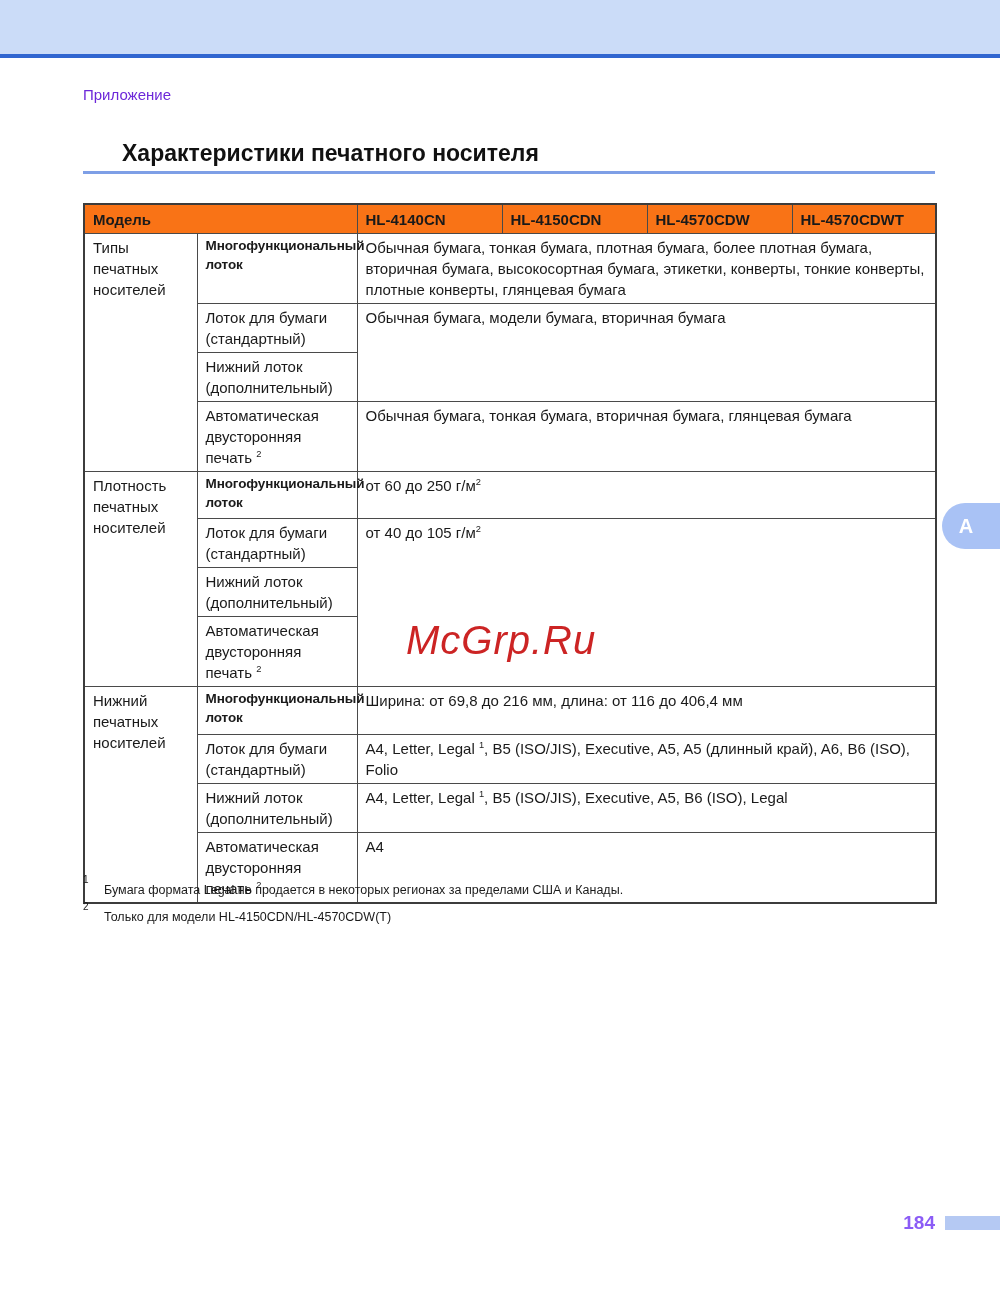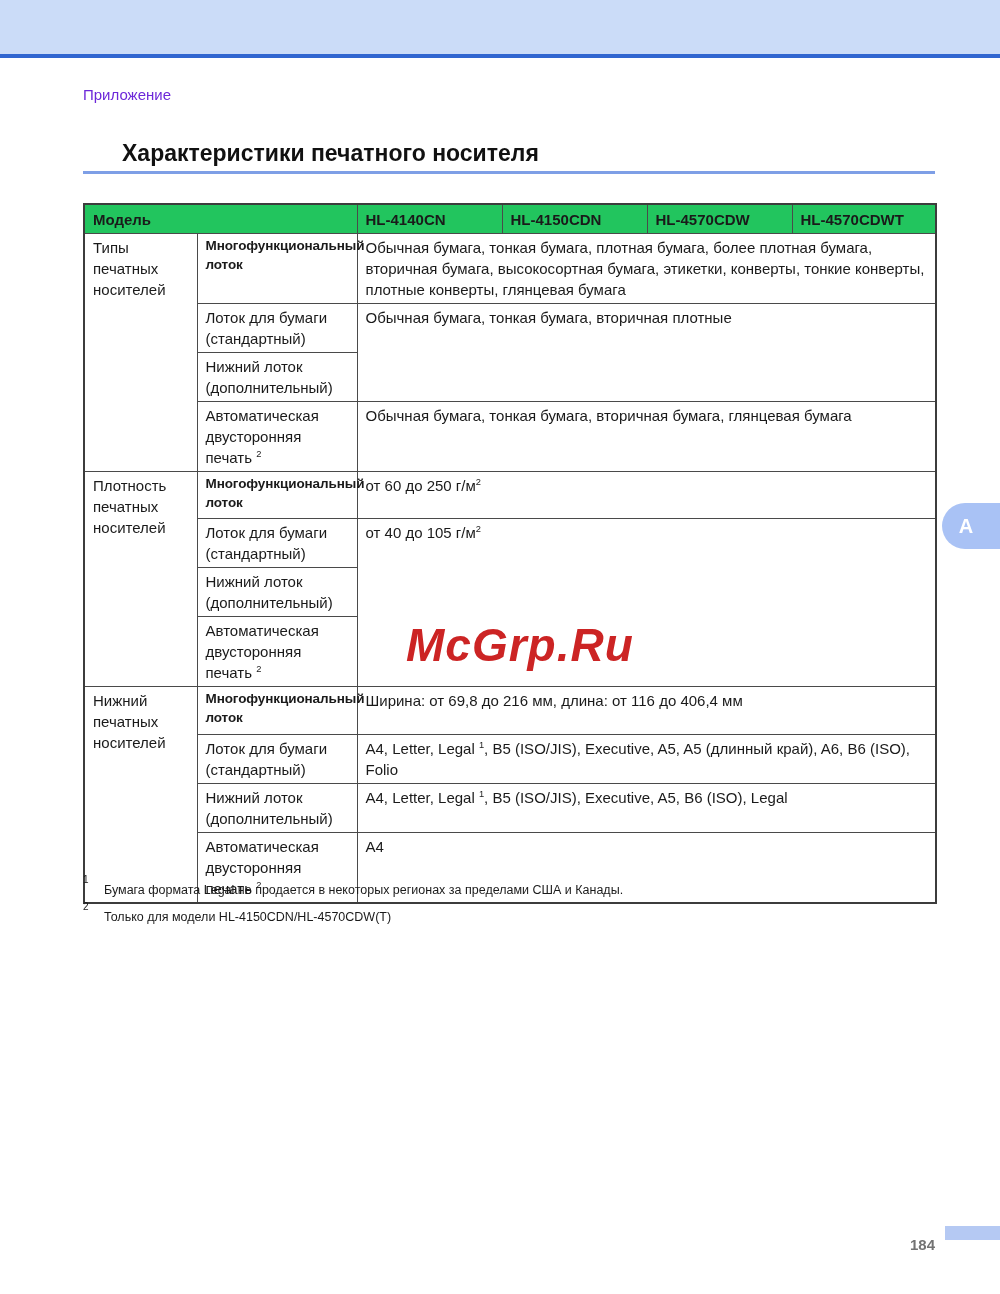--- a/index.html
+++ b/index.html
@@ -38,35 +38,35 @@
     font-size: 15px;
   }
   .spec-table th, .spec-table td {
     border: 1px solid #4a4a4a;
     vertical-align: top;
     text-align: left;
     padding: 3px 8px;
     line-height: 1.4;
   }
   .spec-table thead th {
-    background: #22c55e;
+    background: #f97316;
     font-weight: bold;
     height: 27px;
     padding-top: 4px;
   }
   .cat { font-weight: normal; padding-top: 5px; }
   .lbl { padding-top: 5px; }
   .val { padding-top: 5px; }
   .cond { font-size: 13.5px; letter-spacing: -0.1px; font-weight: bold; }
   sup { font-size: 0.62em; vertical-align: super; line-height: 0; }
   .h64 { height: 64px; } .h47 { height: 47px; } .h46 { height: 46px; }
   .h68 { height: 68px; } .h48 { height: 48px; } .h67 { height: 67px; }
   .watermark {
     position: absolute; left: 406px; top: 618px;
-    font-size: 46px; font-style: italic; font-weight: bold;
+    font-size: 40px; font-style: italic; font-weight: normal;
     color: #cc2424; z-index: 5; letter-spacing: 1px;
   }
   .side-tab {
     position: absolute; right: 0; top: 503px;
     width: 58px; height: 46px;
     background: #a9c2f5;
     border-radius: 23px 0 0 23px;
     color: #ffffff; font-weight: bold; font-size: 20px;
     display: flex; align-items: center; justify-content: center;
     padding-right: 10px;
@@ -78,21 +78,21 @@
     display: flex; align-items: flex-start;
     margin-bottom: 9px; font-size: 12.5px; line-height: 1.4;
   }
   .fn-sup {
     font-size: 10px; margin-right: 13px; margin-top: -2px; min-width: 8px;
   }
   .page-footer {
     position: absolute; right: 0; top: 1212px;
     display: flex; align-items: center;
   }
-  .pagenum { font-size: 15px; font-weight: bold; color: #737373; margin-top: 24px; }
+  .pagenum { font-size: 19px; font-weight: bold; color: #8b5cf6; }
   .footer-bar {
     width: 55px; height: 14px; background: #b5c9f3; margin-left: 10px;
   }
 </style>
 </head>
 <body>
 
 <div class="top-band"></div>
 
 <div class="breadcrumb">Приложение</div>
@@ -120,21 +120,21 @@
   </thead>
   <tbody>
 
     <tr class="h64">
       <td class="cat" rowspan="4">Типы печатных носителей</td>
       <td class="lbl cond">Многофункциональный лоток</td>
       <td class="val" colspan="4">Обычная бумага, тонкая бумага, плотная бумага, более плотная бумага, вторичная бумага, высокосортная бумага, этикетки, конверты, тонкие конверты, плотные конверты, глянцевая бумага</td>
     </tr>
     <tr class="h47">
       <td class="lbl">Лоток для бумаги (стандартный)</td>
-      <td class="val" colspan="4" rowspan="2">Обычная бумага, тонкая бумага, вторичная плотные</td>
+      <td class="val" colspan="4" rowspan="2">Обычная бумага, модели бумага, вторичная бумага</td>
     </tr>
     <tr class="h46">
       <td class="lbl">Нижний лоток (дополнительный)</td>
     </tr>
     <tr class="h68">
       <td class="lbl"><span>Автоматическая двусторонняя печать</span> <sup>2</sup></td>
       <td class="val" colspan="4">Обычная бумага, тонкая бумага, вторичная бумага, глянцевая бумага</td>
     </tr>
 
     <tr class="h47">

